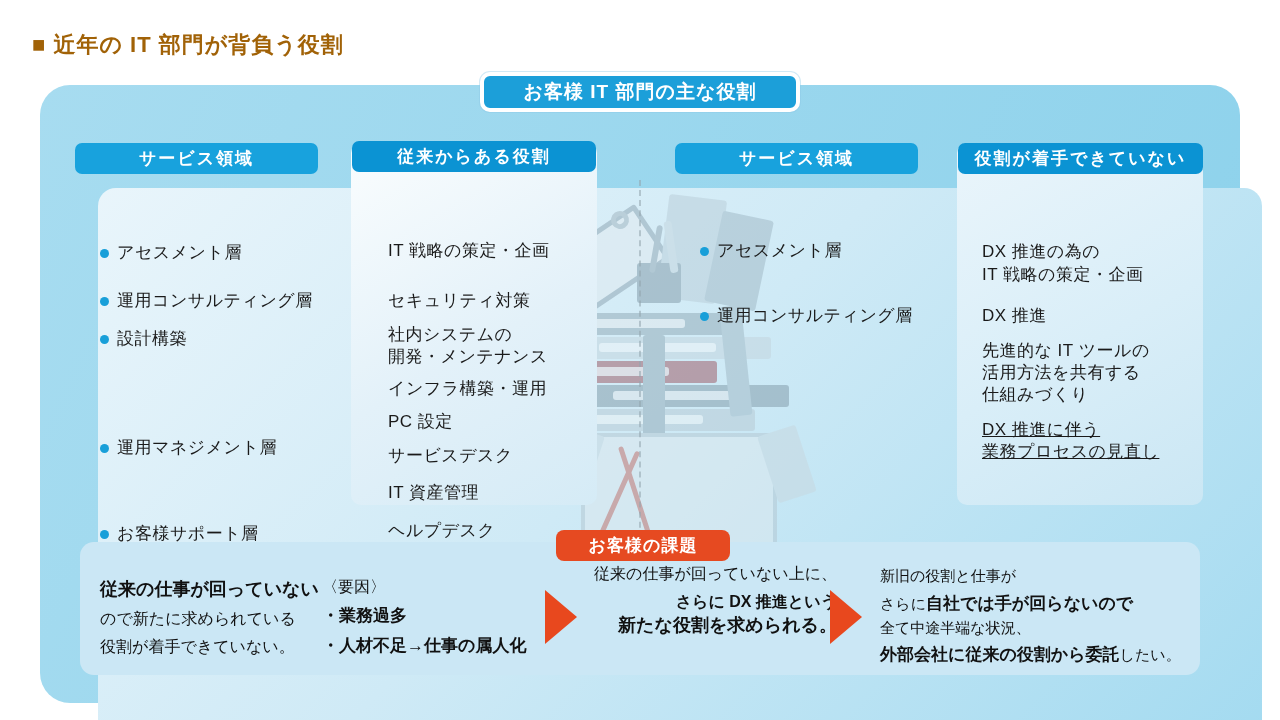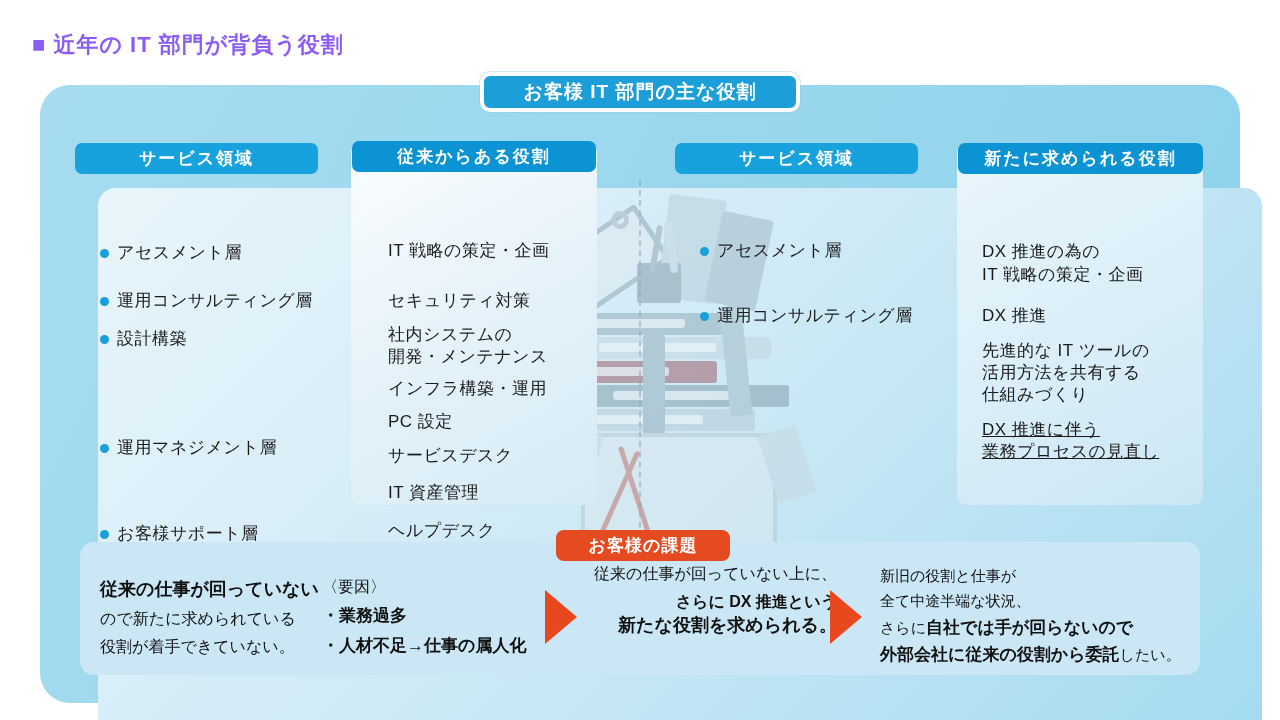--- a/index.html
+++ b/index.html
@@ -3,21 +3,21 @@
 <meta charset="utf-8">
 <style>
   * { margin:0; padding:0; box-sizing:border-box; }
   html,body { width:1280px; height:720px; overflow:hidden; }
   body {
     font-family:"Liberation Sans","DejaVu Sans",sans-serif;
     background:#ffffff; color:#1a1a1a; position:relative;
   }
   .page-title {
     position:absolute; left:32px; top:30px;
-    font-size:22px; font-weight:bold; color:#8b5cf6; letter-spacing:1px;
+    font-size:22px; font-weight:bold; color:#a16207; letter-spacing:1px;
   }
   
   .frame {
     position:absolute; left:40px; top:85px; width:1200px; height:618px;
     border-radius:30px;
     background:linear-gradient(115deg,#a7dcf0 0%,#8bd1eb 100%);
   }
   .frame-inner {
     position:absolute; left:58px; top:103px; width:1164px; height:582px;
     border-radius:18px;
@@ -173,21 +173,21 @@
   <div class="item" style="left:388px;top:472px;">ヘルプデスク</div>
 
   <div class="col-header hdr-light" style="left:675px;top:143px;">
     <span>サービス領域</span>
   </div>
   <div class="item bullet-item" style="left:700px;top:192px;">アセスメント層</div>
   <div class="item bullet-item" style="left:700px;top:257px;">運用コンサルティング層</div>
 
   <div class="panel panel-4"></div>
   <div class="col-header hdr-dark" style="left:958px;top:143px;width:245px;">
-    <span>新たに求められる役割</span>
+    <span>役割が着手できていない</span>
   </div>
   <div class="item" style="left:982px;top:192px;line-height:23px;">DX 推進の為の
 IT 戦略の策定・企画</div>
   <div class="item" style="left:982px;top:257px;">DX 推進</div>
   <div class="item" style="left:982px;top:292px;">先進的な IT ツールの
 活用方法を共有する
 仕組みづくり</div>
   <div class="item" style="left:982px;top:371px;text-decoration:underline;">DX 推進に伴う
 業務プロセスの見直し</div>
 
@@ -213,18 +213,18 @@
   <div class="iblock" style="left:594px;top:564px;text-align:right;">
     <span class="l r16" style="margin-bottom:7px;">従来の仕事が回っていない上に、</span>
     <span class="l r16" style="margin-bottom:0;font-weight:bold;">さらに DX 推進という</span>
     <span class="l b18">新たな役割を求められる。</span>
   </div>
 
   <div class="arrow" style="left:830px;top:590px;"></div>
 
   <div class="iblock" style="left:880px;top:567px;">
     <span class="l r15" style="margin-bottom:6px;">新旧の役割と仕事が</span>
+    <span class="l" style="margin-bottom:4px;"><span class="r15">さらに</span><span class="bold-inline">自社では手が回らないので</span></span>
     <span class="l r15" style="margin-bottom:5px;">全て中途半端な状況、</span>
-    <span class="l" style="margin-bottom:4px;"><span class="r15">さらに</span><span class="bold-inline">自社では手が回らないので</span></span>
     <span class="l"><span class="bold-inline">外部会社に従来の役割から委託</span><span class="r15">したい。</span></span>
   </div>
 
 </div>
 
 </body></html>

